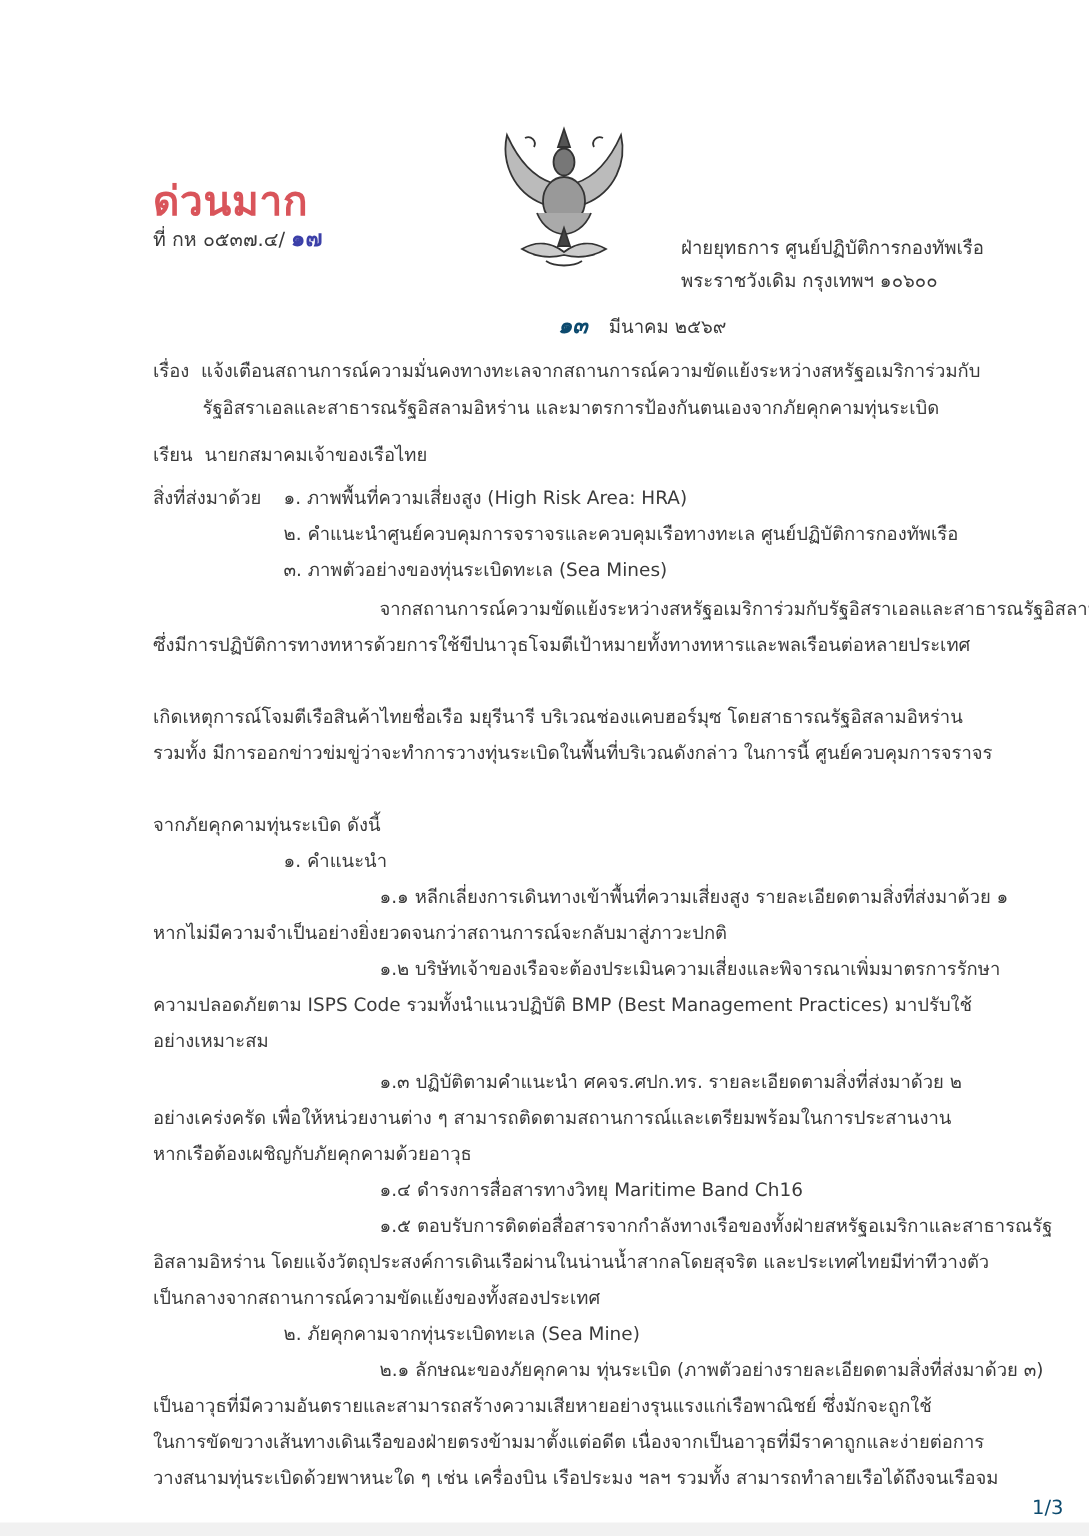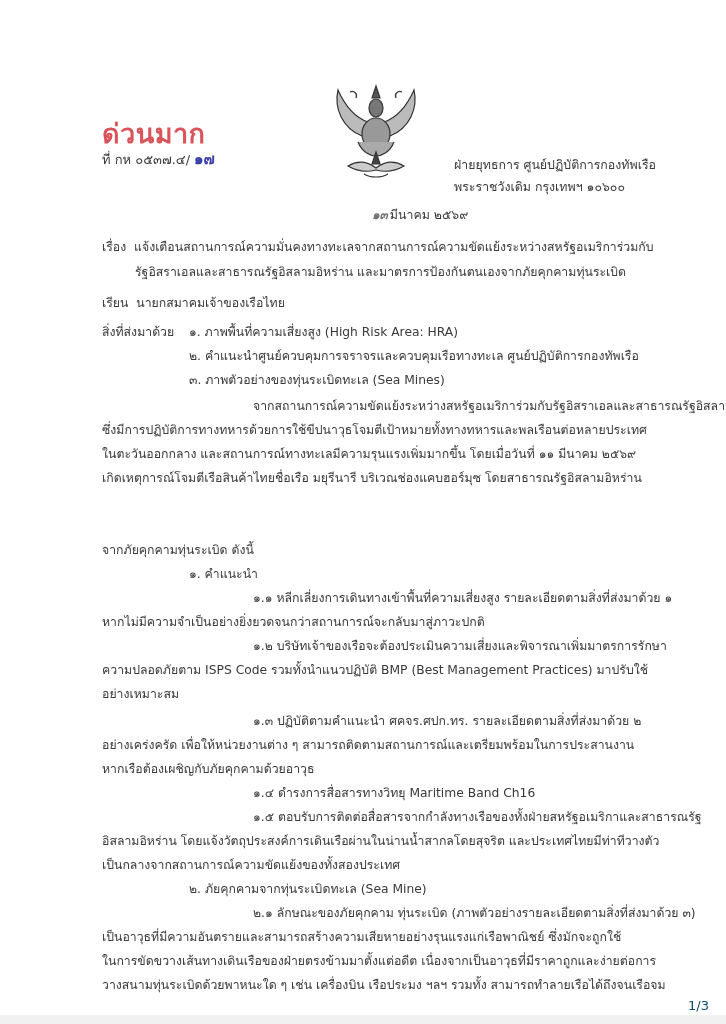--- a/index.html
+++ b/index.html
@@ -13,21 +13,21 @@
   .page { position: absolute; left: 0; top: 0; width: 726px; height: 795px; }
   .garuda { position: absolute; left: 328px; top: 78px; width: 96px; height: 104px; }
   .urgent {
     position: absolute; left: 102px; top: 112px;
     font-size: 27px; font-weight: bold; color: #d9545a; letter-spacing: 0.5px;
   }
   .docno { position: absolute; left: 102px; top: 147px; font-size: 13px; }
   .docno .hand { color: #3b3fa8; font-weight: bold; font-size: 15px; margin-left: 4px; }
   .sender { position: absolute; left: 454px; top: 154px; font-size: 12.4px; line-height: 22px; }
   .date { position: absolute; left: 372px; top: 205px; font-size: 12.4px; }
-  .date .hand { color: #737373; font-weight: bold; font-style: italic; font-size: 12px; margin-right: 2px; }
+  .date .hand { color: #0c4a6e; font-weight: bold; font-style: italic; font-size: 15px; margin-right: 14px; }
   .line { position: absolute; font-size: 12.3px; white-space: nowrap; }
   .footer-num { position: absolute; left: 688px; top: 998px; font-size: 13px; color: #0c4a6e; }
   .bottom-bar { position: absolute; left: 0; top: 1015px; width: 726px; height: 9px; background: #f1f1f1; }
 </style>
 </head>
 <body>
 
 <div class="page">
 
   <svg class="garuda" viewBox="0 0 96 104">
@@ -69,22 +69,22 @@
     <span>เรียน</span>&nbsp;&nbsp;<span>นายกสมาคมเจ้าของเรือไทย</span>
   </div>
 
   <div class="line" style="left:102px; top:322px;">สิ่งที่ส่งมาด้วย</div>
   <div class="line" style="left:189px; top:322px;">๑. ภาพพื้นที่ความเสี่ยงสูง (High Risk Area: HRA)</div>
   <div class="line" style="left:189px; top:346px;">๒. คำแนะนำศูนย์ควบคุมการจราจรและควบคุมเรือทางทะเล ศูนย์ปฏิบัติการกองทัพเรือ</div>
   <div class="line" style="left:189px; top:370px;">๓. ภาพตัวอย่างของทุ่นระเบิดทะเล (Sea Mines)</div>
 
   <div class="line" style="left:253px; top:396px;">จากสถานการณ์ความขัดแย้งระหว่างสหรัฐอเมริการ่วมกับรัฐอิสราเอลและสาธารณรัฐอิสลามอิหร่าน</div>
   <div class="line" style="left:102px; top:420px;">ซึ่งมีการปฏิบัติการทางทหารด้วยการใช้ขีปนาวุธโจมตีเป้าหมายทั้งทางทหารและพลเรือนต่อหลายประเทศ</div>
-  <div class="line" style="left:102px; top:444px;">ในตะวันออกกลาง และสถานการณ์ทางทะเลมีความรุนแรงเพิ่มมากขึ้น โดยเมื่อวันที่ ๑๑ มีนาคม ๒๕๖๙</div>
   <div class="line" style="left:102px; top:468px;">เกิดเหตุการณ์โจมตีเรือสินค้าไทยชื่อเรือ มยุรีนารี บริเวณช่องแคบฮอร์มุซ โดยสาธารณรัฐอิสลามอิหร่าน</div>
+  <div class="line" style="left:102px; top:492px;">รวมทั้ง มีการออกข่าวข่มขู่ว่าจะทำการวางทุ่นระเบิดในพื้นที่บริเวณดังกล่าว ในการนี้ ศูนย์ควบคุมการจราจร</div>
   <div class="line" style="left:102px; top:540px;">จากภัยคุกคามทุ่นระเบิด ดังนี้</div>
 
   <div class="line" style="left:189px; top:564px;">๑. คำแนะนำ</div>
 
   <div class="line" style="left:253px; top:588px;">๑.๑  หลีกเลี่ยงการเดินทางเข้าพื้นที่ความเสี่ยงสูง รายละเอียดตามสิ่งที่ส่งมาด้วย ๑</div>
   <div class="line" style="left:102px; top:612px;">หากไม่มีความจำเป็นอย่างยิ่งยวดจนกว่าสถานการณ์จะกลับมาสู่ภาวะปกติ</div>
 
   <div class="line" style="left:253px; top:636px;">๑.๒  บริษัทเจ้าของเรือจะต้องประเมินความเสี่ยงและพิจารณาเพิ่มมาตรการรักษา</div>
   <div class="line" style="left:102px; top:660px;">ความปลอดภัยตาม ISPS Code รวมทั้งนำแนวปฏิบัติ BMP (Best Management Practices) มาปรับใช้</div>
   <div class="line" style="left:102px; top:684px;">อย่างเหมาะสม</div>

